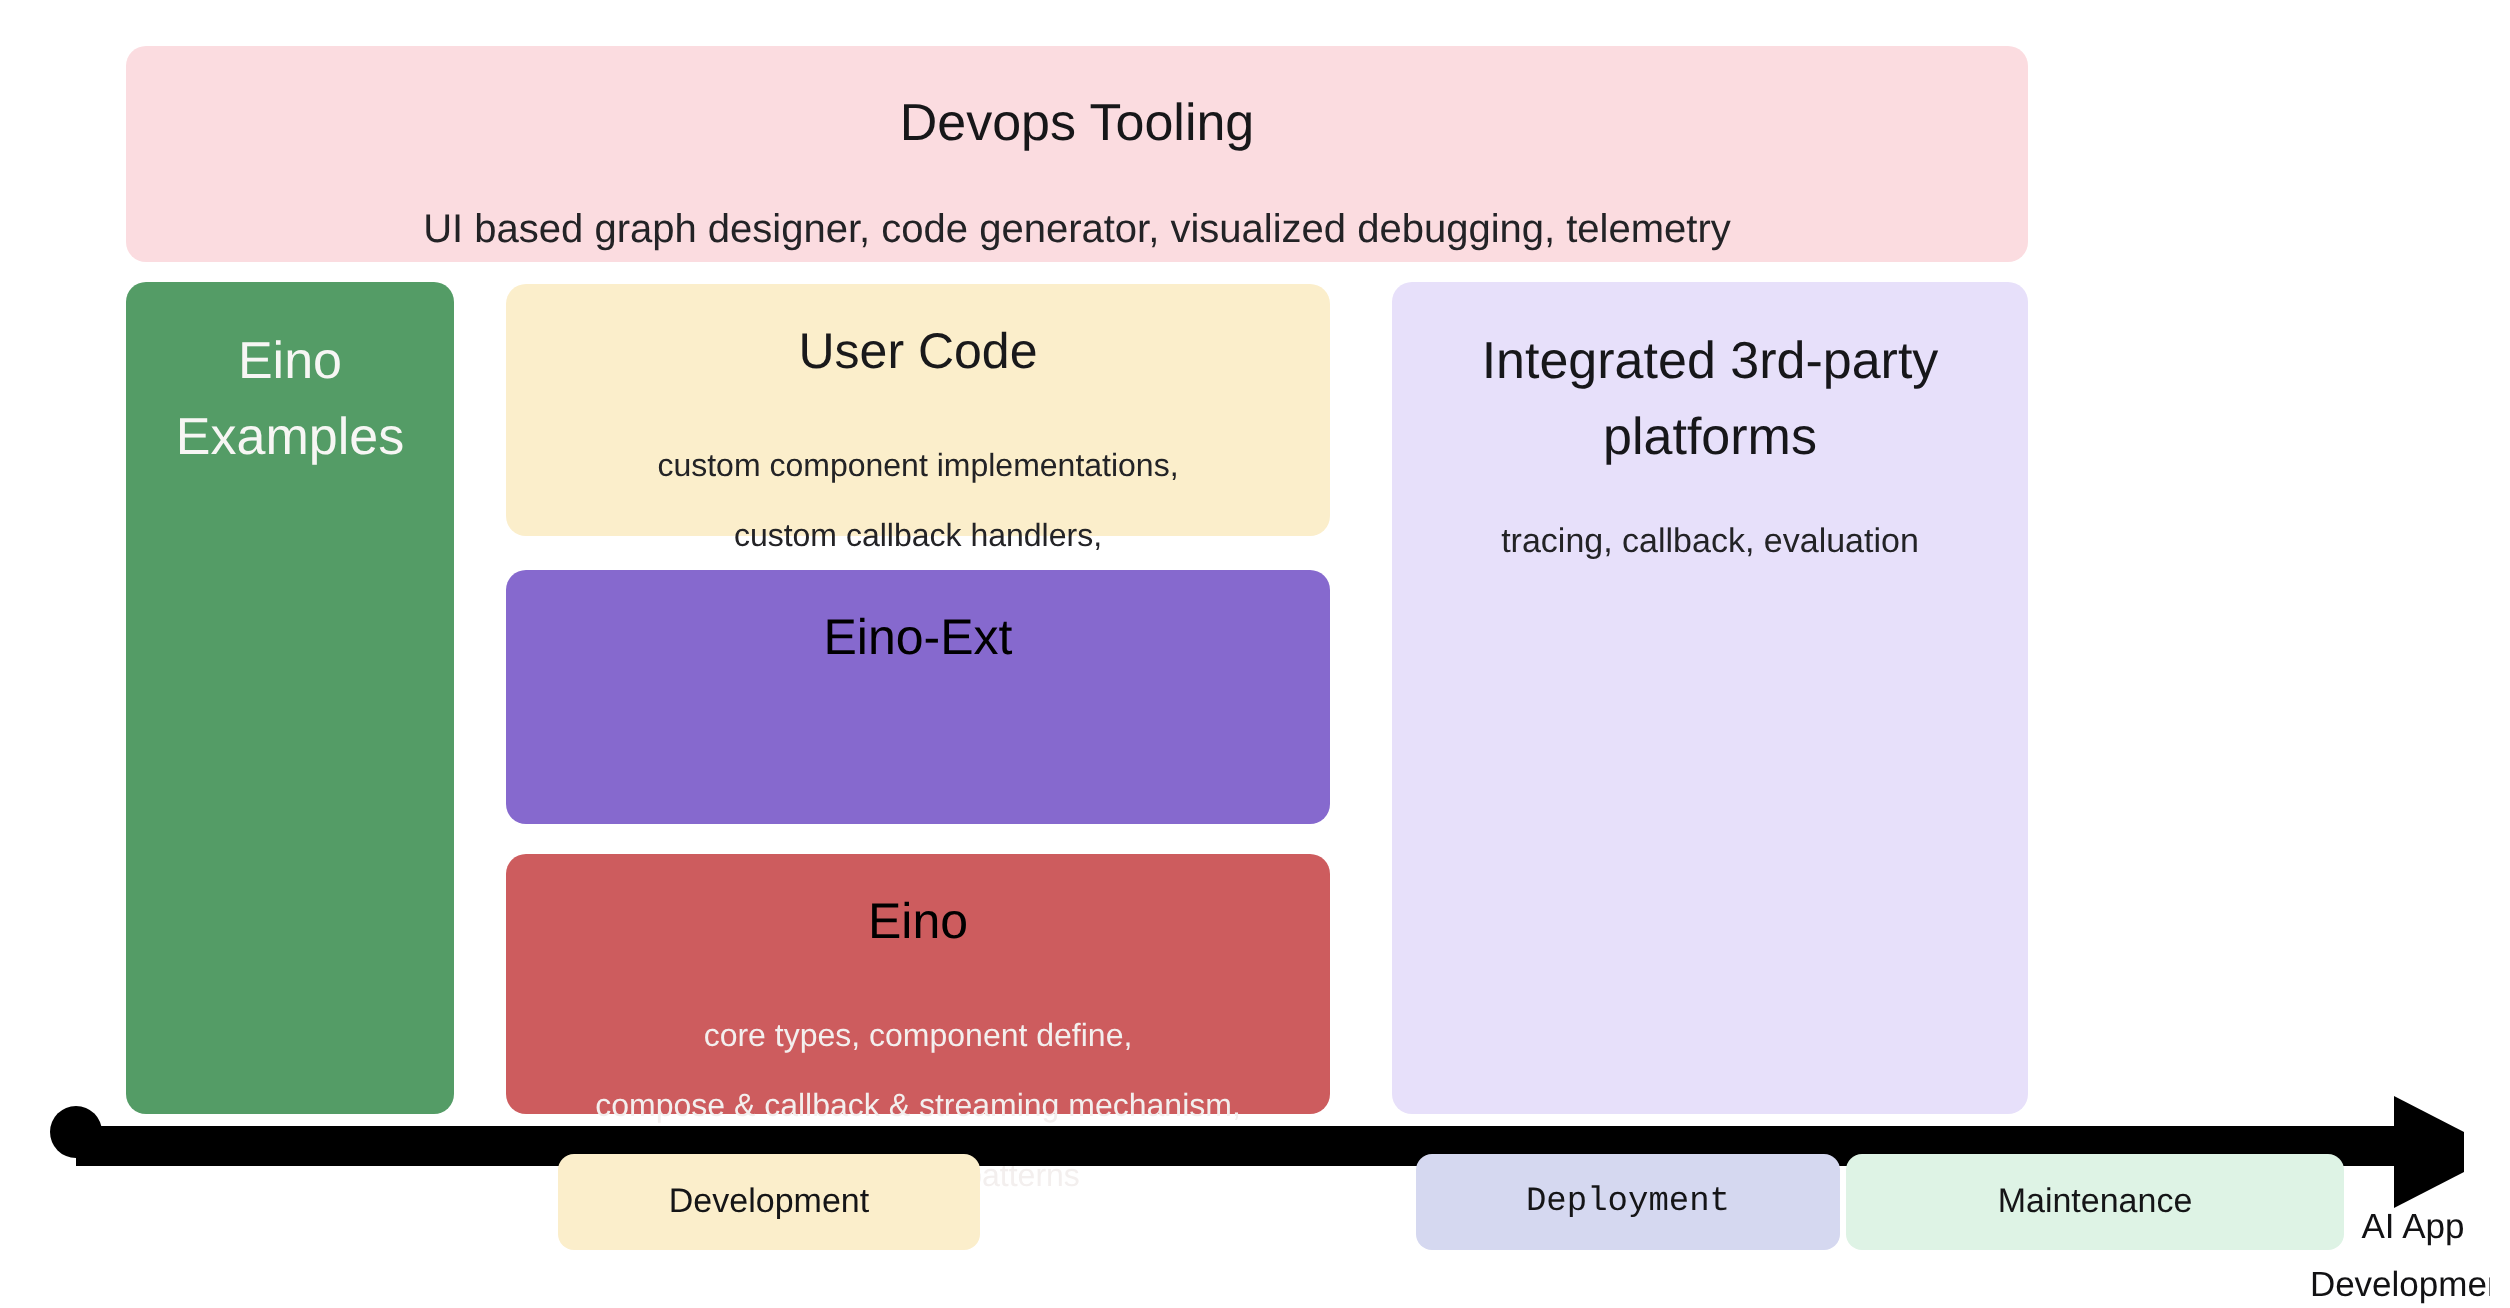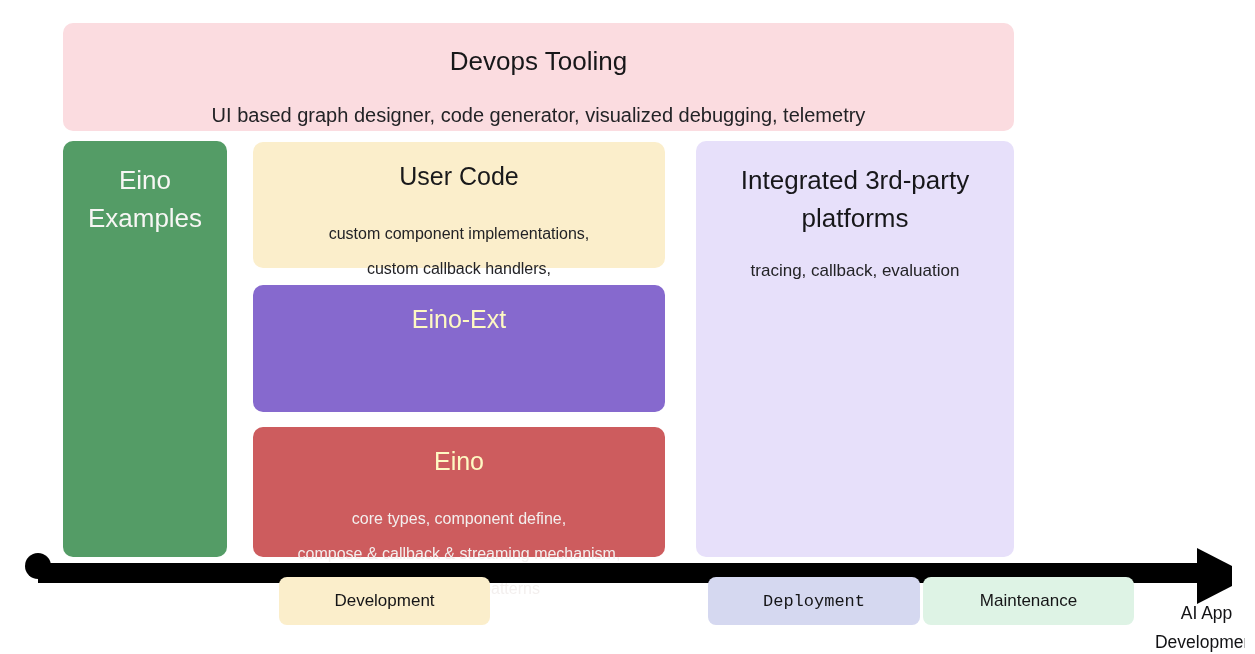--- a/index.html
+++ b/index.html
@@ -44,21 +44,21 @@
     background: #8669ce;
   }
   .eino-core {
     left: 233px; top: 407px; width: 412px; height: 130px;
     background: #cd5c5e;
   }
   .mid-title { font-size: 25px; }
   .mid-lines { font-size: 16px; line-height: 35px; margin-top: 5px; }
   .user-code .mid-title { color: #19191b; }
   .user-code .mid-lines { color: #232326; }
-  .eino-ext .mid-title, .eino-core .mid-title { color: #fef9c3; }
+  .eino-ext .mid-title, .eino-core .mid-title { color: #000000; }
   .eino-ext .mid-lines, .eino-core .mid-lines { color: #f3efee; }
 
   
   .platforms {
     left: 676px; top: 121px; width: 318px; height: 416px;
     background: #e7e0fa;
   }
   .platforms .box-title { font-size: 26px; line-height: 38px; color: #17171a; }
   .platforms .box-sub { font-size: 17px; margin-top: 4px; color: #232326; }
 
@@ -84,21 +84,21 @@
   .phase {
     position: absolute; top: 557px; height: 48px;
     border-radius: 8px;
     display: flex; align-items: center; justify-content: center;
     font-size: 17px; color: #151517;
   }
   .phase-research    { left: 45px;  width: 210px; background: #e9edf8; }
   .phase-development { left: 259px; width: 211px; background: #fbeecb; }
   .phase-debugging   { left: 474px; width: 211px; background: #fbd9dd; }
   .phase-deployment  { left: 688px; width: 212px; background: #d5d8f0; font-family: Liberation Mono, monospace; }
-  .phase-maintenance { left: 903px; width: 211px; background: #def3e5; }
+  .phase-maintenance { left: 903px; width: 249px; background: #def3e5; }
 
   .axis-label {
     position: absolute; left: 1118px; top: 569px; width: 137px;
     text-align: center;
     font-size: 17.5px; line-height: 29px;
     color: #121214;
   }
 </style>
 </head>
 <body>

